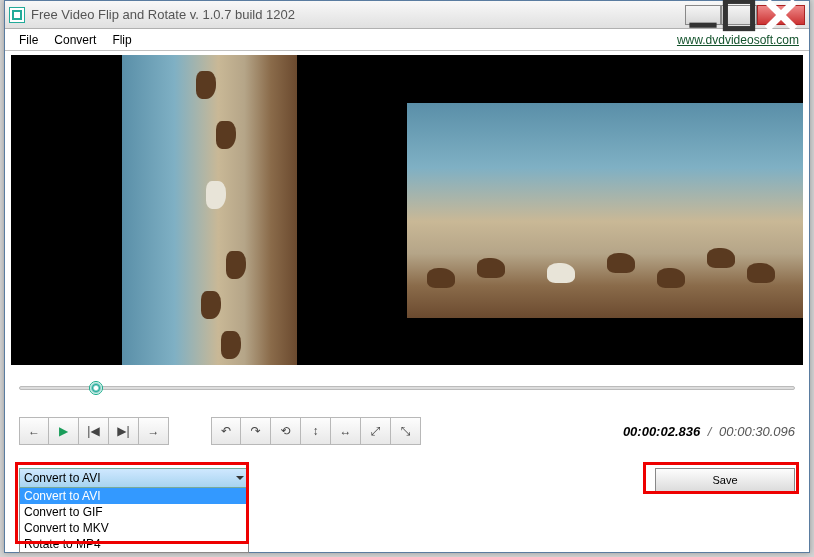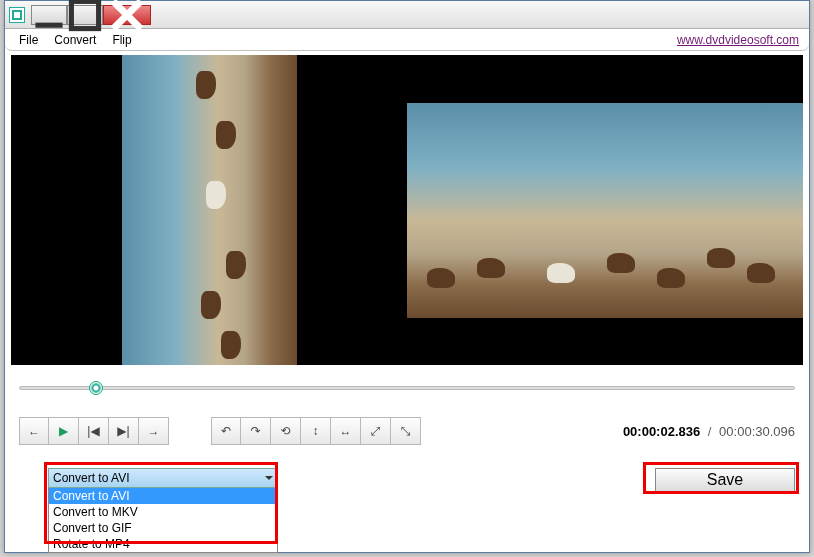--- a/index.html
+++ b/index.html
@@ -6,61 +6,62 @@
 body { font-family: "Segoe UI", Tahoma, sans-serif; font-size: 12px; background: #d4d4d4; width: 814px; height: 557px; overflow: hidden; position: relative; }
 .window { position: absolute; top: 0; left: 4px; width: 806px; height: 553px; background: #fff; border: 1px solid #5a7ca0; box-shadow: 0 0 6px rgba(0,0,0,0.3); }
 .titlebar { height: 28px; background: linear-gradient(to bottom, #f8f8f8, #e0e0e0); border-bottom: 1px solid #b0b0b0; display: flex; align-items: center; padding: 0 4px; }
 .titlebar .icon { width: 16px; height: 16px; margin-right: 6px; background: #fff; border: 1px solid #2a9; position: relative; }
 .titlebar .icon::before { content: ""; position: absolute; inset: 2px; border: 2px solid #2a9; }
 .titlebar .title { flex: 1; color: #555; font-size: 13px; }
 .winbtns { display: flex; gap: 0; }
 .winbtn { width: 36px; height: 20px; border: 1px solid #888; background: linear-gradient(to bottom, #f5f5f5, #d8d8d8); display: flex; align-items: center; justify-content: center; font-size: 10px; color: #333; }
 .winbtn.close { width: 48px; background: linear-gradient(to bottom, #e88, #c33); color: #fff; border-color: #a22; }
 .winbtn.close svg { stroke: #fff; }
-.menubar { height: 22px; border-bottom: 1px solid #c0c0c0; display: flex; align-items: center; padding: 0 6px; font-size: 12px; border-radius: 7px; }
+.menubar { height: 22px; border-bottom: 1px solid #c0c0c0; display: flex; align-items: center; padding: 0 6px; font-size: 12px; }
 .menubar .mitem { padding: 2px 8px; cursor: default; }
 .menubar .spacer { flex: 1; }
-.menubar a { color: #701a75; text-decoration: underline; padding-right: 4px; }
+.menubar a { color: #14532d; text-decoration: underline; padding-right: 4px; }
 .preview { margin: 4px 6px 0 6px; height: 310px; background: #000; display: flex; align-items: stretch; justify-content: center; gap: 0; }
 .pane { width: 50%; display: flex; align-items: center; justify-content: center; background: #000; }
 .img-left { width: 175px; height: 100%; background: linear-gradient(to right, #5a8fa8 0%, #7fb0c4 30%, #c9b896 55%, #b5a588 70%, #8a6b4a 85%, #6b4a2f 100%); position: relative; overflow: hidden; }
 .img-right { width: 100%; height: 215px; background: linear-gradient(to bottom, #5a8fa8 0%, #7fb0c4 30%, #c9b896 55%, #b5a588 70%, #8a6b4a 85%, #6b4a2f 100%); position: relative; overflow: hidden; }
 .horse { position: absolute; width: 28px; height: 20px; background: #5a3a20; border-radius: 40% 50% 30% 30%; }
 .horse.white { background: #e8e4d8; }
 .img-left .horse { transform: rotate(90deg); }
 .seekbar { margin: 16px 14px 0 14px; height: 14px; position: relative; }
 .seektrack { position: absolute; top: 5px; left: 0; right: 0; height: 4px; background: #ddd; border: 1px solid #bbb; border-radius: 2px; }
 .seekthumb { position: absolute; top: 0; left: 9%; width: 14px; height: 14px; background: radial-gradient(circle, #fff 20%, #2a9 40%, #fff 70%); border: 1px solid #1a8; border-radius: 50%; }
 .controls { margin: 22px 14px 0 14px; display: flex; align-items: center; gap: 6px; }
 .btngrp { display: flex; }
 .btn { width: 30px; height: 28px; border: 1px solid #b8b8b8; background: linear-gradient(to bottom, #fdfdfd, #e8e8e8); display: flex; align-items: center; justify-content: center; color: #444; }
 .btngrp .btn + .btn { border-left: none; }
 .btn.play { color: #1a9d5a; }
-.timecode { margin-left: auto; font-size: 13px; }
+.timecode { margin-left: auto; font-size: 13px; font-style: italic; }
 .timecode .cur { font-weight: bold; }
 .timecode .sep { margin: 0 4px; color: #666; }
 .timecode .tot { color: #555; }
-.bottom { position: absolute; left: 14px; right: 14px; bottom: 6px; height: 78px; margin-left: 29px; }
+.bottom { position: absolute; left: 14px; right: 14px; bottom: 6px; height: 78px; }
 .dropdown-wrap { position: absolute; left: 0; top: 0; width: 230px; }
 .hl { position: absolute; border: 3px solid #e00; pointer-events: none; }
 .hl1 { left: -4px; top: -6px; width: 234px; height: 82px; }
 .hl2 { right: -4px; top: -6px; width: 156px; height: 32px; }
 .dd-sel { height: 20px; border: 1px solid #7a9; background: linear-gradient(to bottom, #cfe8ff, #a8d4f0); display: flex; align-items: center; padding: 0 4px; font-size: 12px; position: relative; }
 .dd-sel::after { content: ""; position: absolute; right: 4px; top: 7px; border: 4px solid transparent; border-top-color: #333; }
 .dd-list { border: 1px solid #888; border-top: none; background: #fff; }
 .dd-item { padding: 1px 4px; font-size: 12px; }
 .dd-item.sel { background: #3399ff; color: #fff; }
-.savebtn { position: absolute; right: 0; top: 0; width: 140px; height: 24px; border: 1px solid #888; background: linear-gradient(to bottom, #fdfdfd, #dcdcdc); display: flex; align-items: center; justify-content: center; font-size: 16px; }
+.savebtn { position: absolute; right: 0; top: 0; width: 140px; height: 24px; border: 1px solid #888; background: linear-gradient(to bottom, #fdfdfd, #dcdcdc); display: flex; align-items: center; justify-content: center; font-size: 11px; }
 </style>
 </head>
 <body>
 
 <div class="window">
   <div class="titlebar">
     <div class="icon"></div>
+    <div class="title">Free Video Flip and Rotate v. 1.0.7 build 1202</div>
     <div class="winbtns">
       <div class="winbtn">
           <svg viewBox="0 0 10 10">
             <line x1="1" y1="8" x2="9" y2="8" stroke="#333" stroke-width="1.5"></line>
           </svg>
         </div>
       <div class="winbtn">
           <svg viewBox="0 0 10 10">
             <rect x="1" y="1" width="8" height="8" fill="none" stroke="#333" stroke-width="1.5"></rect>
           </svg>
@@ -158,22 +159,22 @@
       <span class="sep">/</span>
       <span class="tot">00:00:30.096</span>
     </div>
   </div>
 
   <div class="bottom">
     <div class="dropdown-wrap">
       <div class="dd-sel">Convert to AVI</div>
       <div class="dd-list">
         <div class="dd-item sel">Convert to AVI</div>
+        <div class="dd-item">Convert to GIF</div>
         <div class="dd-item">Convert to MKV</div>
-        <div class="dd-item">Convert to GIF</div>
         <div class="dd-item">Rotate to MP4</div>
       </div>
     </div>
     <div class="hl hl1"></div>
     <div class="savebtn">Save</div>
     <div class="hl hl2"></div>
   </div>
 </div>
 
 </body></html>

